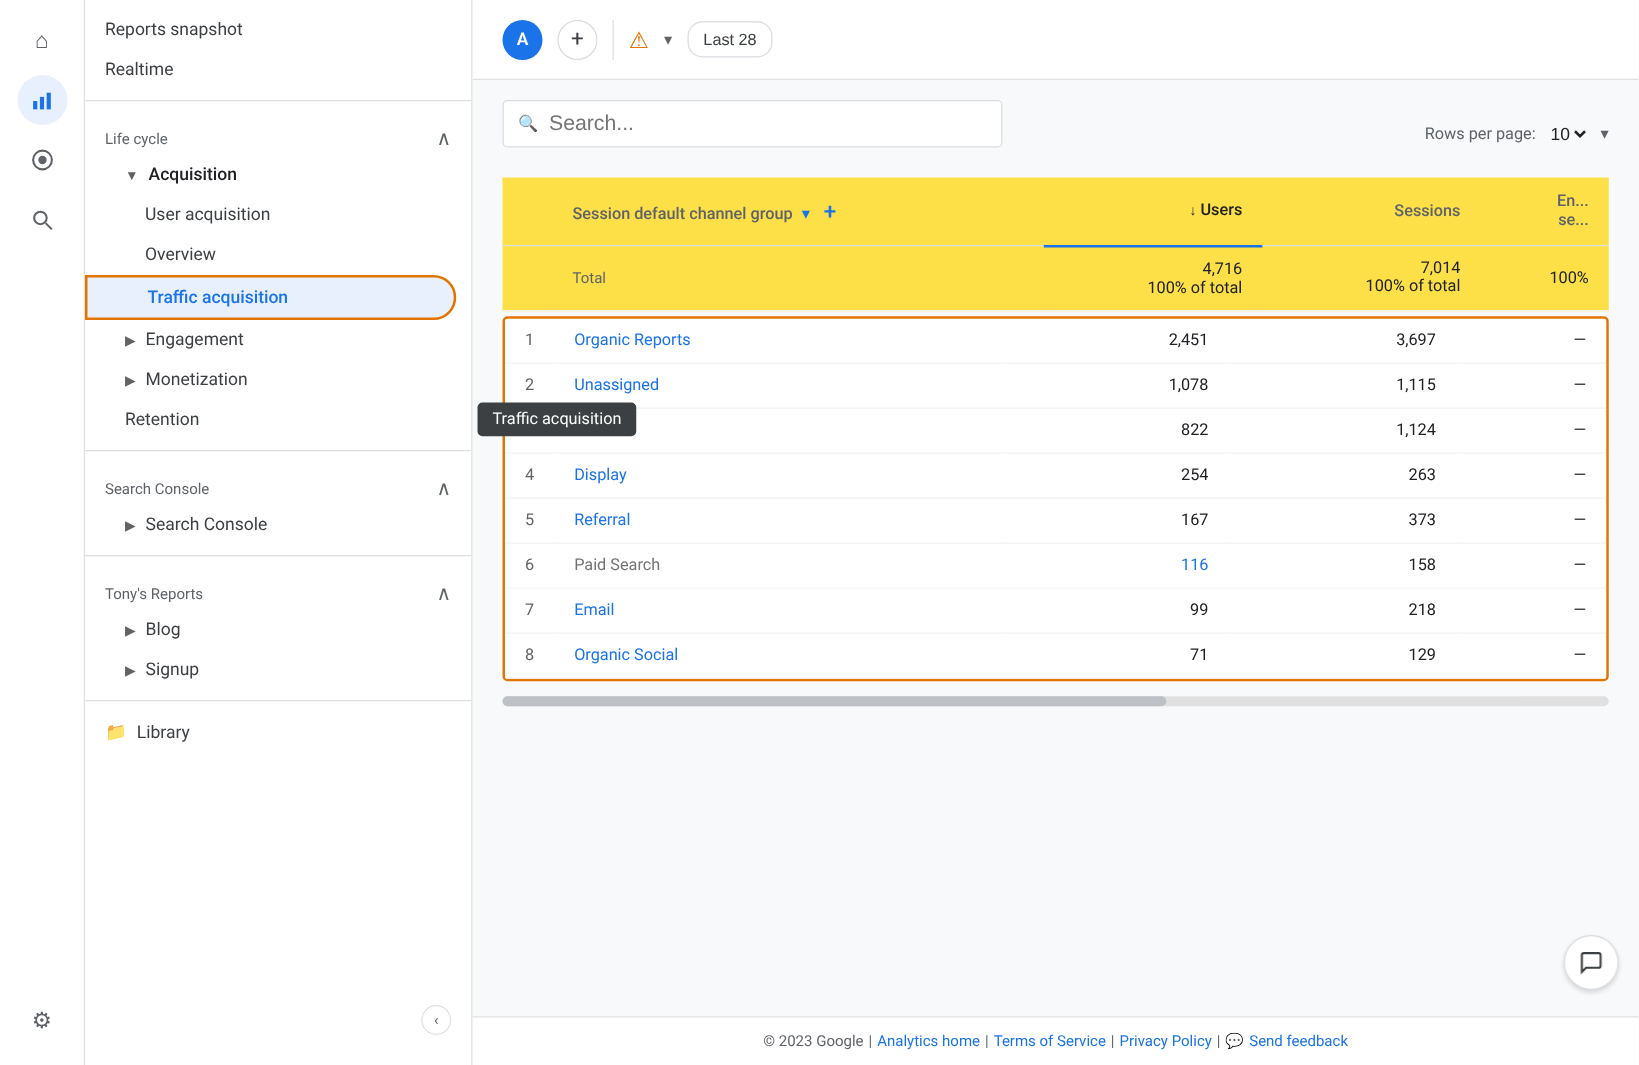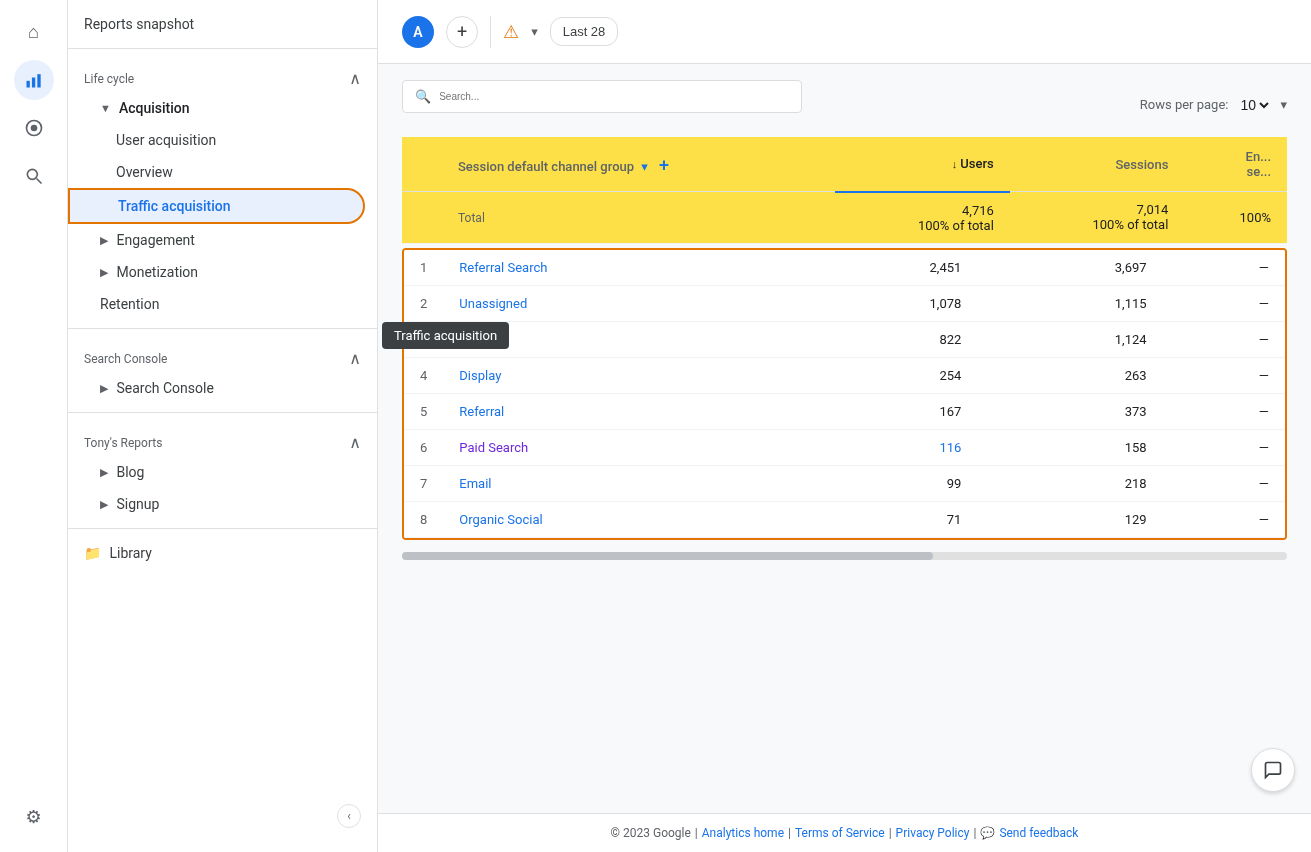--- a/index.html
+++ b/index.html
@@ -145,21 +145,21 @@
       display: flex;
       align-items: center;
       border: 1px solid #dadce0;
       border-radius: 4px;
       padding: 8px 12px;
       margin-bottom: 16px;
       background: #fff;
       gap: 8px;
     }
     .search-bar input {
-      border: none; outline: none; flex: 1; font-size: 10px; color: #5f6368;
+      border: none; outline: none; flex: 1; font-size: 17px; color: #5f6368;
     }
     .rows-per-page {
       display: flex; align-items: center; gap: 8px; color: #5f6368; font-size: 13px;
     }
     .rows-per-page select {
       border: none; outline: none; font-size: 14px; color: #202124; cursor: pointer; background: transparent;
     }
 
     
     .data-table {
@@ -275,20 +275,23 @@
         <circle cx="10" cy="10" r="6"></circle>
         <line x1="15" y1="15" x2="21" y2="21"></line>
       </svg>
   </div>
   <div class="rail-icon settings-icon" style="margin-top:auto;margin-bottom:16px;">⚙</div>
 </div>
 
 <div class="sidebar">
   <div class="sidebar-item">
     <span>Reports snapshot</span>
+  </div>
+  <div class="sidebar-item">
+    <span>Realtime</span>
   </div>
   <hr class="sidebar-divider">
   <div class="sidebar-section-header">
     <span>Life cycle</span>
     <span class="collapse-chevron">∧</span>
   </div>
   <div class="sidebar-item sub-item" style="font-weight:500;color:#202124;">
     <span style="font-size:11px;color:#5f6368;">▼</span>
     <span>Acquisition</span>
   </div>
@@ -425,21 +428,21 @@
           </td>
         </tr>
       </tbody>
     </table>
 
     <div class="table-outer">
       <table class="data-table" style="border:none;border-radius:0;">
         <tbody id="table-body">
         <tr>
       <td class="row-num">1</td>
-      <td><span style="color:#1a73e8;cursor:pointer;">Referral Search</span></td>
+      <td><span style="color:#1a73e8;cursor:pointer;">Organic Reports</span></td>
       <td class="num-value" style="">2,451</td>
       <td class="num-value">3,697</td>
       <td class="num-value">—</td>
     </tr>
             <tr>
       <td class="row-num">2</td>
       <td><span style="color:#1a73e8;cursor:pointer;">Unassigned</span></td>
       <td class="num-value" style="">1,078</td>
       <td class="num-value">1,115</td>
       <td class="num-value">—</td>
@@ -460,21 +463,21 @@
     </tr>
             <tr>
       <td class="row-num">5</td>
       <td><span style="color:#1a73e8;cursor:pointer;">Referral</span></td>
       <td class="num-value" style="">167</td>
       <td class="num-value">373</td>
       <td class="num-value">—</td>
     </tr>
             <tr>
       <td class="row-num">6</td>
-      <td><span style="color:#6d28d9;cursor:pointer;">Paid Search</span></td>
+      <td><span style="color:#737373;cursor:pointer;">Paid Search</span></td>
       <td class="num-value link-value" style="color:#1a73e8;">116</td>
       <td class="num-value">158</td>
       <td class="num-value">—</td>
     </tr>
             <tr>
       <td class="row-num">7</td>
       <td><span style="color:#1a73e8;cursor:pointer;">Email</span></td>
       <td class="num-value" style="">99</td>
       <td class="num-value">218</td>
       <td class="num-value">—</td>

